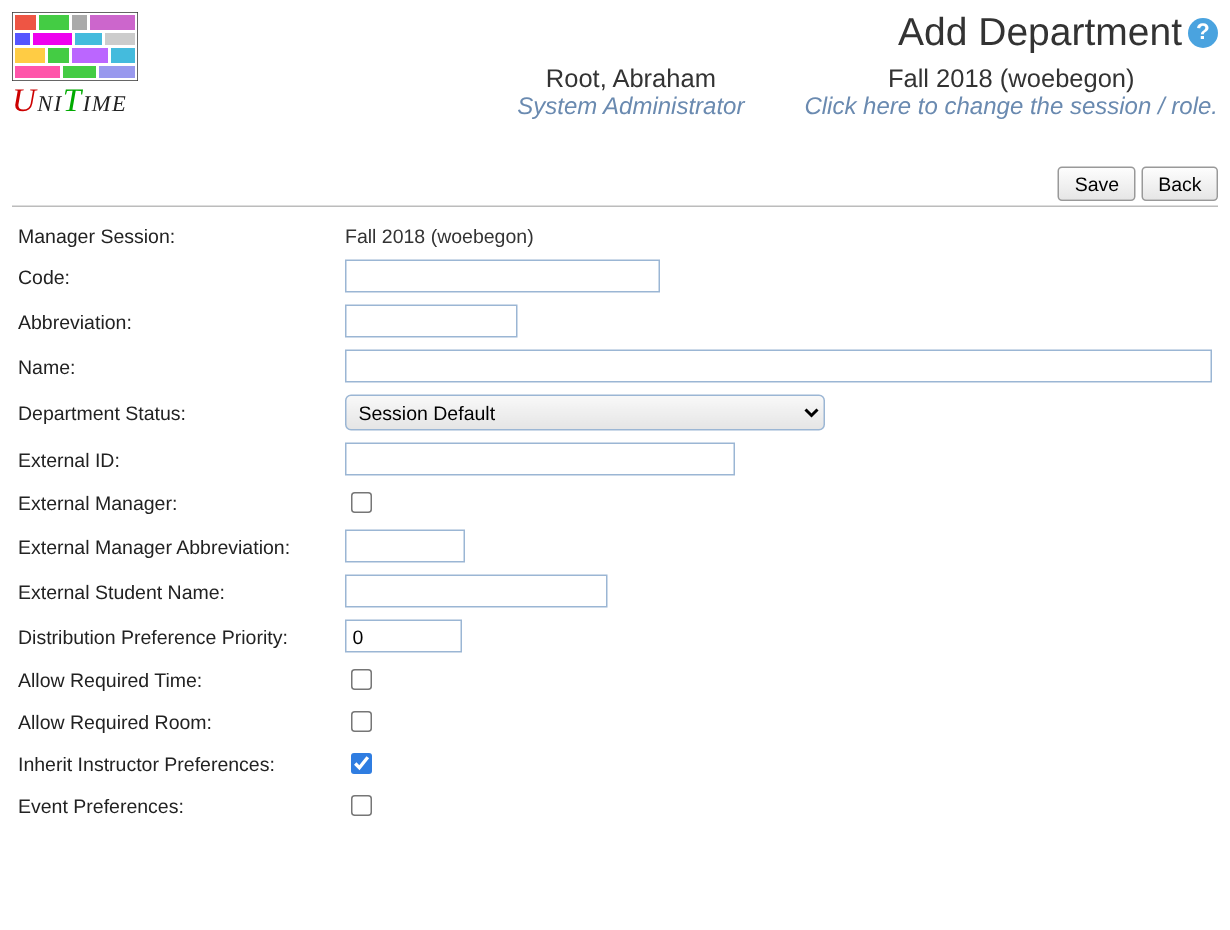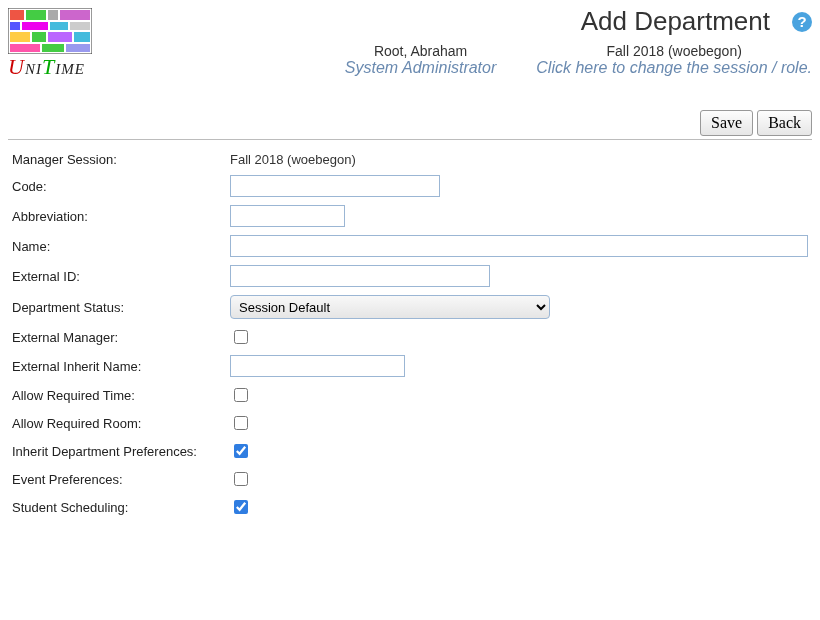--- a/index.html
+++ b/index.html
@@ -32,48 +32,47 @@
 
   .header-right { text-align: right; }
   .page-title {
     font-size: 26px;
     color: #333;
     font-weight: 400;
     margin: 0 0 6px 0;
     display: flex;
     align-items: center;
     justify-content: flex-end;
-    gap: 22px;
+    gap: 4px;
   }
   .help-icon {
     width: 20px; height: 20px; border-radius: 50%;
     background: #4aa3df; color: #fff; font-weight: bold;
     font-size: 15px; display: inline-flex; align-items: center;
     justify-content: center; cursor: pointer;
   }
   .session-row { display: flex; gap: 40px; justify-content: flex-end; }
   .session-col { text-align: center; }
-  .session-main { font-size: 14px; color: #333; }
+  .session-main { font-size: 17px; color: #333; }
   .session-sub  { font-size: 16px; color: #6a8ab0; font-style: italic; }
   .session-sub a { color: #6a8ab0; text-decoration: none; cursor: pointer; }
 
   .toolbar {
     display: flex; justify-content: flex-end; gap: 4px;
     margin-top: 30px;
     border-bottom: 1px solid #bcbcbc;
     padding-bottom: 3px;
   }
   button.btn {
-    font-size: 16px;
+    font-size: 13px;
     padding: 3px 10px;
     background: linear-gradient(#fdfdfd,#e6e6e6);
     border: 1px solid #999;
     border-radius: 3px;
     cursor: pointer;
-    font-family: Liberation Serif, serif;
   }
 
   .form-table { width: 100%; border-collapse: collapse; margin-top: 8px; }
   .form-table td { padding: 4px 4px; vertical-align: middle; font-size: 13px; }
   .form-table td.label { width: 218px; white-space: nowrap; color: #222; }
   .form-table td.value { }
 
   input[type=text].tf, input[type=number].tf {
     border: 1px solid #9bb6d4;
     padding: 2px 4px;
@@ -167,53 +166,57 @@
   </tr>
   <tr>
     <td class="label">Abbreviation:</td>
     <td class="value"><input type="text" class="tf tf-abbrev" value="" style=""></td>
   </tr>
   <tr>
     <td class="label">Name:</td>
     <td class="value"><input type="text" class="tf tf-name" value="" style=""></td>
   </tr>
   <tr>
-    <td class="label">External ID:</td>
-    <td class="value"><input type="text" class="tf tf-extid" value="" style=""></td>
-  </tr>
-  <tr>
     <td class="label">Department Status:</td>
     <td class="value">
       <select class="sel">
         <option>Session Default</option>
       </select>
     </td>
   </tr>
   <tr>
+    <td class="label">External ID:</td>
+    <td class="value"><input type="text" class="tf tf-extid" value="" style=""></td>
+  </tr>
+  <tr>
     <td class="label">External Manager:</td>
     <td class="value"><input type="checkbox" class="chk" style=""></td>
   </tr>
   <tr>
-    <td class="label">External Inherit Name:</td>
+    <td class="label">External Manager Abbreviation:</td>
+    <td class="value"><input type="text" class="tf tf-mgrabbrev" value="" style=""></td>
+  </tr>
+  <tr>
+    <td class="label">External Student Name:</td>
     <td class="value"><input type="text" class="tf tf-mgrname" value="" style=""></td>
   </tr>
   <tr>
+    <td class="label">Distribution Preference Priority:</td>
+    <td class="value"><input type="text" class="tf tf-priority" value="0" style=""></td>
+  </tr>
+  <tr>
     <td class="label">Allow Required Time:</td>
     <td class="value"><input type="checkbox" class="chk" style=""></td>
   </tr>
   <tr>
     <td class="label">Allow Required Room:</td>
     <td class="value"><input type="checkbox" class="chk" style=""></td>
   </tr>
   <tr>
-    <td class="label">Inherit Department Preferences:</td>
+    <td class="label">Inherit Instructor Preferences:</td>
     <td class="value"><input type="checkbox" class="chk" checked="" style=""></td>
   </tr>
   <tr>
     <td class="label">Event Preferences:</td>
     <td class="value"><input type="checkbox" class="chk" style=""></td>
-  </tr>
-  <tr>
-    <td class="label">Student Scheduling:</td>
-    <td class="value"><input type="checkbox" class="chk" checked="" style=""></td>
   </tr>
 </tbody>
   </table>
 
 </body></html>

